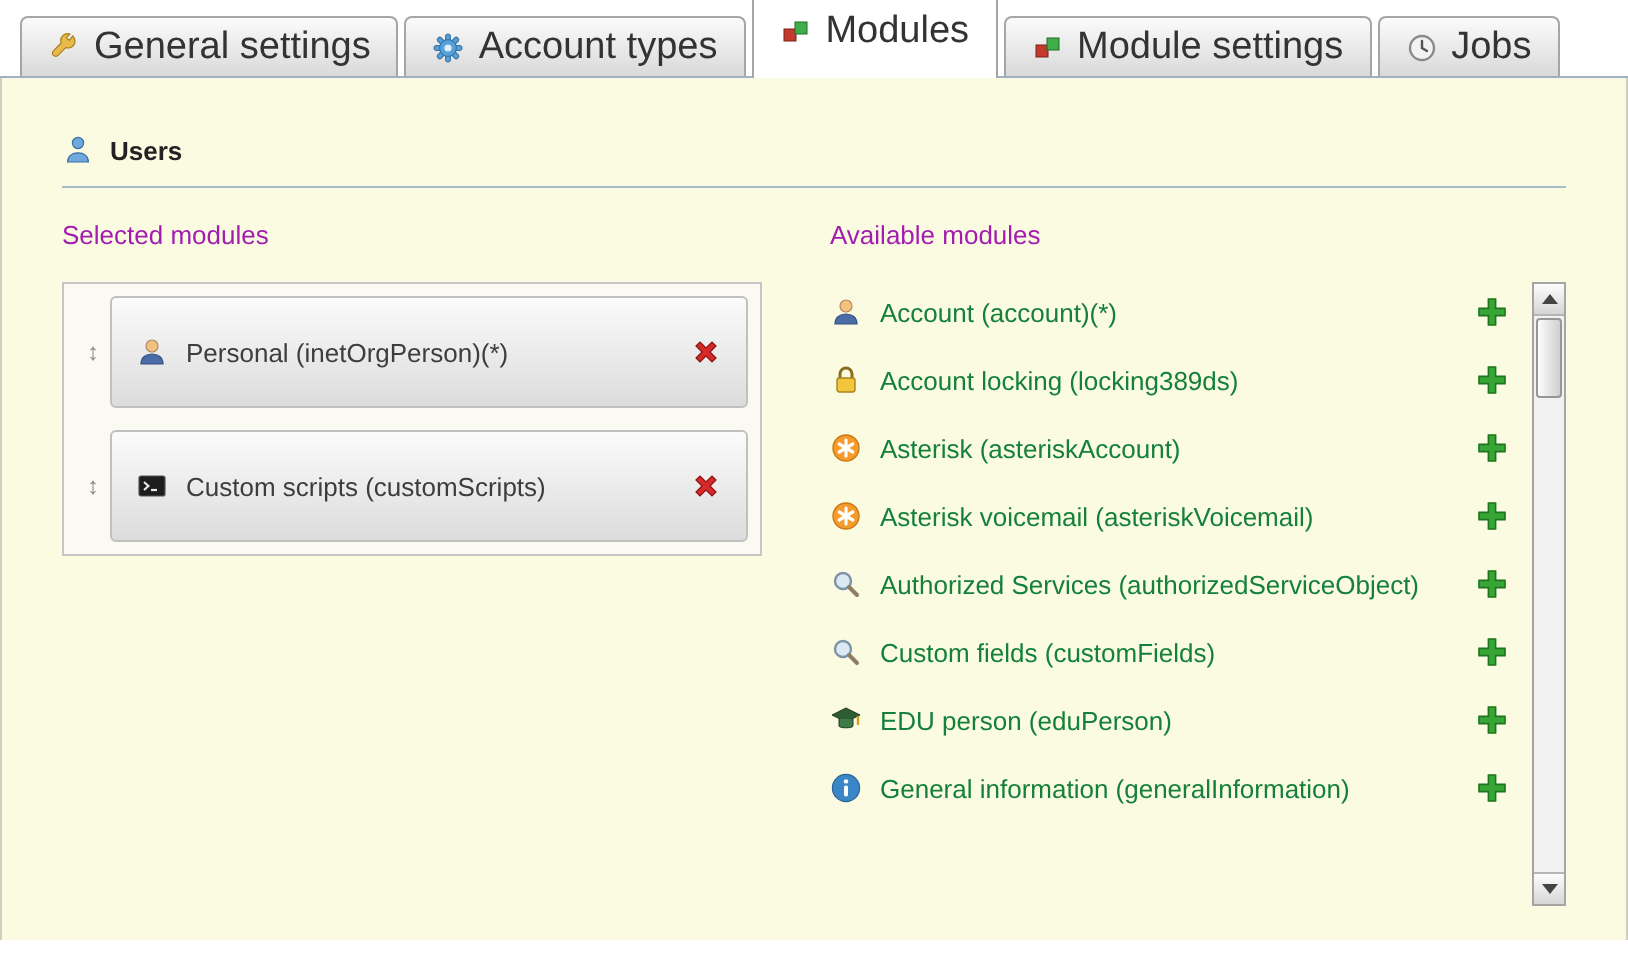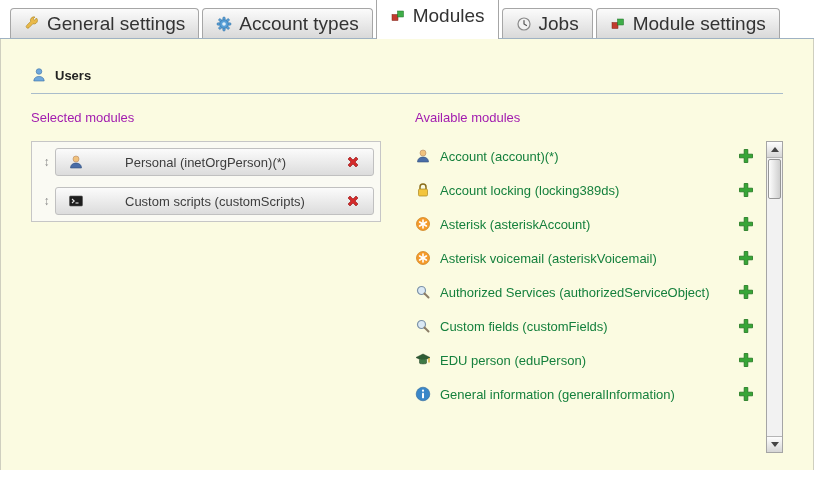--- a/index.html
+++ b/index.html
@@ -58,26 +58,25 @@
     background:#fafaf3;
     padding:6px;
     display:flex; flex-direction:column; gap:11px;
   }
   .sel-row { display:flex; align-items:center; }
   .drag {
     width:17px; flex:none; text-align:center;
     color:#8a8a8a; font-size:12px; cursor:move; user-select:none;
   }
   .sel-bar {
-    flex:1; height:28px;
+    flex:1; height:56px;
     background:linear-gradient(#fbfbfb,#dcdcdc);
     border:1px solid #c0c0c0; border-radius:3px;
     display:flex; align-items:center;
     padding:0 12px;
-    gap:32px;
   }
   .sel-bar .lbl { margin-left:9px; font-size:13px; color:#3d3d3d; }
   .sel-bar .del { margin-left:auto; cursor:pointer; display:flex; }
   
   .avail-wrap { display:flex; margin-top:14px; }
   .avail-list { flex:1; display:flex; flex-direction:column; }
   .avail-row { height:34px; display:flex; align-items:center; }
   .avail-row .lbl { margin-left:9px; font-size:13px; color:#15803d; }
   .avail-row .plus { margin-left:auto; margin-right:12px; cursor:pointer; display:flex; }
   
@@ -208,29 +207,29 @@
     <span>Account types</span>
   </div>
   <div class="tab active">
     <svg class="ic" width="16" height="16">
         <use href="#i-cubes"></use>
       </svg>
     <span>Modules</span>
   </div>
   <div class="tab">
     <svg class="ic" width="16" height="16">
+        <use href="#i-cubes"></use>
+      </svg>
+    <span>Module settings</span>
+  </div>
+  <div class="tab">
+    <svg class="ic" width="16" height="16">
         <use href="#i-clock"></use>
       </svg>
     <span>Jobs</span>
-  </div>
-  <div class="tab">
-    <svg class="ic" width="16" height="16">
-        <use href="#i-cubes"></use>
-      </svg>
-    <span>Module settings</span>
   </div>
 </div>
 
 <div class="content">
 
   <div class="section-head">
     <svg class="ic" width="16" height="16">
         <use href="#i-user"></use>
       </svg>
     <span>Users</span>

